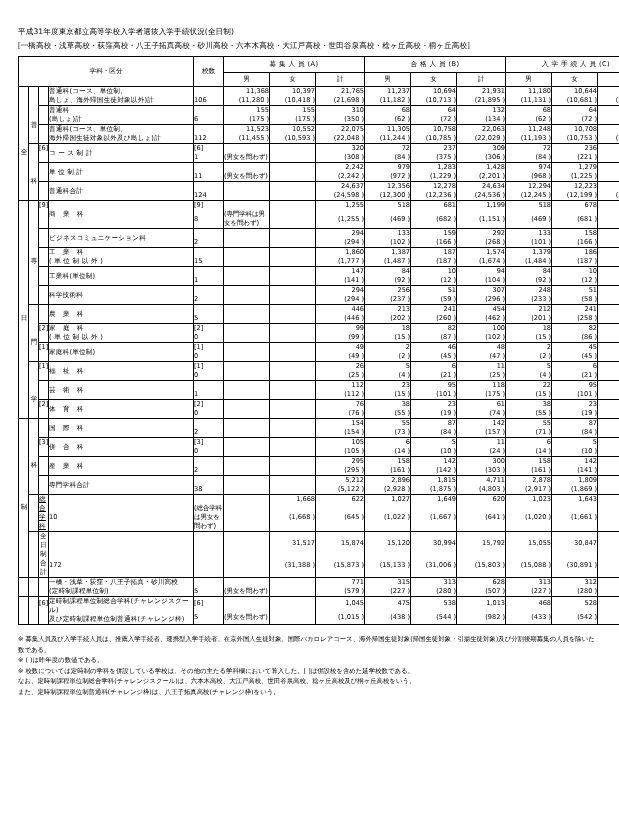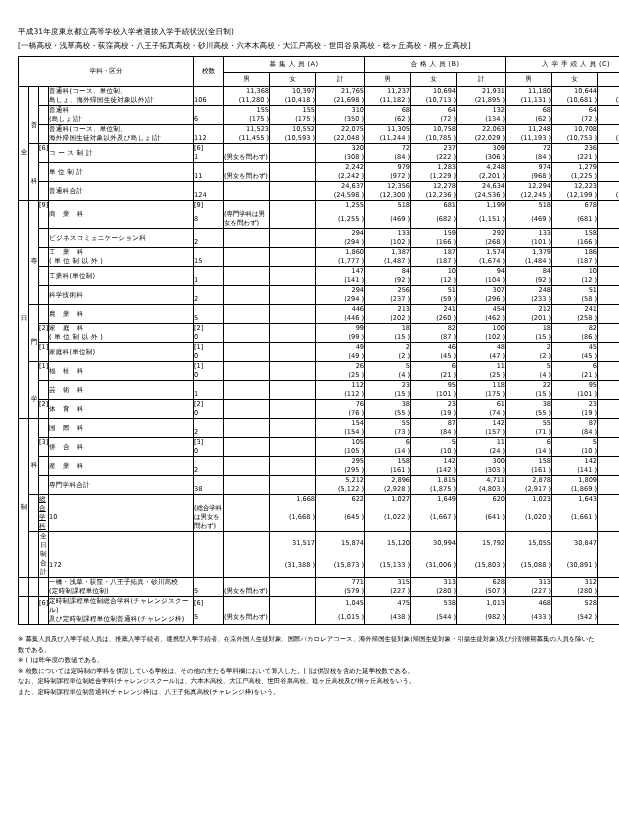--- a/index.html
+++ b/index.html
@@ -5,21 +5,21 @@
   html,body{margin:0;padding:0;background:#fff;}
   body{
     width:619px;height:838px;
     font-family:"DejaVu Sans","Liberation Sans",sans-serif;
     color:#000;
     -webkit-font-smoothing:none;
   }
   .page{position:relative;width:619px;height:838px;box-sizing:border-box;padding:26px 22px 0 18px;}
 
   .doc-title{font-size:7.6px;line-height:11px;letter-spacing:.1px;}
-  .doc-subtitle{font-size:7.6px;line-height:11px;margin-top:3px;letter-spacing:.1px;}
+  .doc-subtitle{font-size:7.6px;line-height:11px;margin-top:3px;letter-spacing:.1px;font-family:Liberation Serif, serif;}
 
   table.grid{
     border-collapse:collapse;
     width:583px;
     margin-top:5px;
     table-layout:fixed;
   }
   table.grid td,table.grid th{
     border:0.6px solid #000;
     padding:0;
@@ -216,38 +216,38 @@
           <td class="num noborder-b">236</td>
           <td class="num noborder-b">308</td>
         </tr>
         <tr>
           <td class="br noborder-t"></td>
           <td class="schools noborder-t">1</td>
           <td class="note-in noborder-t">(男女を問わず)</td>
           <td class="num noborder-t"></td>
           <td class="num noborder-t"><span class="pl">(</span><span>308 )</span></td>
           <td class="num noborder-t"><span class="pl">(</span><span>84 )</span></td>
-          <td class="num noborder-t"><span class="pl">(</span><span>222 )</span></td>
+          <td class="num noborder-t"><span class="pl">(</span><span>375 )</span></td>
           <td class="num noborder-t"><span class="pl">(</span><span>306 )</span></td>
           <td class="num noborder-t"><span class="pl">(</span><span>84 )</span></td>
           <td class="num noborder-t"><span class="pl">(</span><span>221 )</span></td>
           <td class="num noborder-t"></td>
         </tr>
         <tr>
           <td class="br noborder-b" colspan="1"></td>
           <td rowspan="2" class="lbl">
             <div>単 位 制 計</div>
           </td>
           <td class="schools noborder-b"></td>
           <td class="num noborder-b"></td>
           <td class="num noborder-b"></td>
           <td class="num noborder-b">2,242</td>
           <td class="num noborder-b">979</td>
           <td class="num noborder-b">1,283</td>
-          <td class="num noborder-b">4,248</td>
+          <td class="num noborder-b">1,428</td>
           <td class="num noborder-b">974</td>
           <td class="num noborder-b">1,279</td>
           <td class="num noborder-b">2,253</td>
         </tr>
         <tr>
           <td class="br noborder-t"></td>
           <td class="schools noborder-t">11</td>
           <td class="note-in noborder-t">(男女を問わず)</td>
           <td class="num noborder-t"></td>
           <td class="num noborder-t"><span class="pl">(</span><span>2,242 )</span></td>

